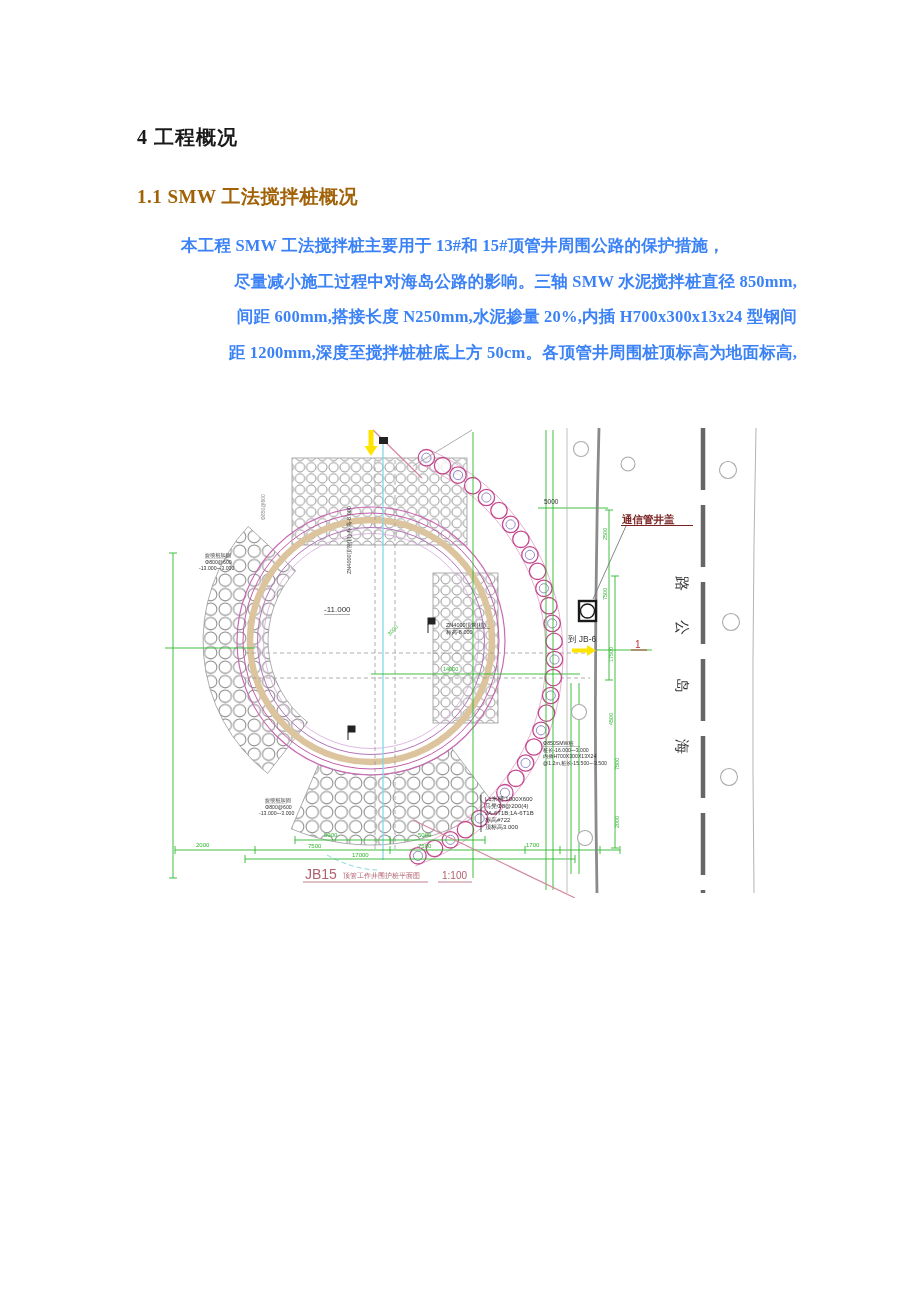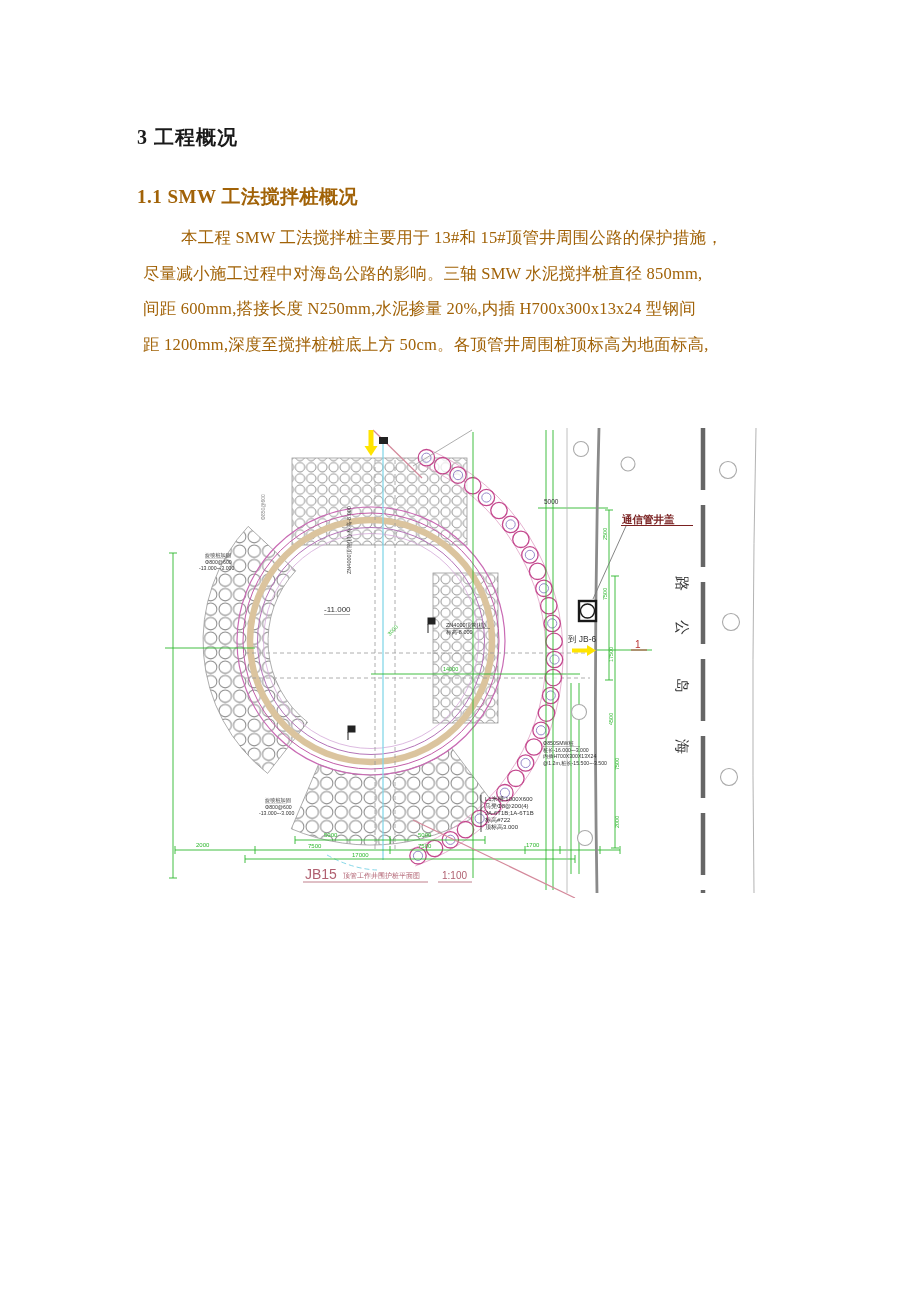--- a/index.html
+++ b/index.html
@@ -1,41 +1,41 @@
 <!DOCTYPE html>
 <html><head>
 <meta charset="utf-8">
 <style>
   html,body{margin:0;padding:0;background:#e8e8e8;}
   .page{position:relative;width:920px;height:1301px;background:#ffffff;margin:0 auto;
         font-family:"Liberation Serif","DejaVu Serif",serif;overflow:hidden;}
   .h1{position:absolute;left:137px;top:124px;font-size:20px;font-weight:bold;color:#1a1a1a;letter-spacing:1px;}
   .h2{position:absolute;left:137px;top:184px;font-size:19px;font-weight:bold;color:#a16207;letter-spacing:0.5px;}
-  .para{position:absolute;left:137px;top:220px;width:660px;font-size:16.5px;color:#a16207;}
+  .para{position:absolute;left:137px;top:228px;width:660px;font-size:16.5px;color:#3b82f6;font-weight:bold;}
   .para .line{height:35.5px;line-height:35.5px;white-space:nowrap;letter-spacing:0.2px;}
   .para .line.first{margin-left:44px;}
-  .para .line.rest{margin-left:6px;}
+  .para .line.rest{margin-left:6px;text-align:right;}
   .caption{position:absolute;left:184px;top:893px;font-size:16.5px;color:#111;letter-spacing:0.5px;z-index:5;}
   .drawing{position:absolute;left:160px;top:428px;width:630px;height:470px;}
   svg{font-family:"Liberation Sans","DejaVu Sans",sans-serif;}
   svg text{fill:#333;}
   .tg{fill:#2db82d;}
   .tgray{fill:#888;}
   .tred{fill:#7a2121;font-weight:bold;}
   .tsec{fill:#bb3333;}
   .ttitle{fill:#b06070;}
   #pile-chain circle{fill:rgba(255,255,255,0.75);stroke:#c4488e;stroke-width:1.3;}
   #pile-chain circle.inner{fill:none;stroke:#8a7ac2;stroke-width:0.9;}
 </style>
 </head>
 <body>
 
 <div class="page">
 
-  <div class="h1">3 工程概况</div>
+  <div class="h1">4 工程概况</div>
   <div class="h2">1.1  SMW 工法搅拌桩概况</div>
 
   <div class="para">
     <div class="line first">本工程 SMW 工法搅拌桩主要用于 13#和 15#顶管井周围公路的保护措施，</div>
     <div class="line rest">尽量减小施工过程中对海岛公路的影响。三轴 SMW 水泥搅拌桩直径 850mm,</div>
     <div class="line rest">间距 600mm,搭接长度 N250mm,水泥掺量 20%,内插 H700x300x13x24 型钢间</div>
     <div class="line rest">距 1200mm,深度至搅拌桩桩底上方 50cm。各顶管井周围桩顶标高为地面标高,</div>
   </div>
 
   <div class="drawing">

